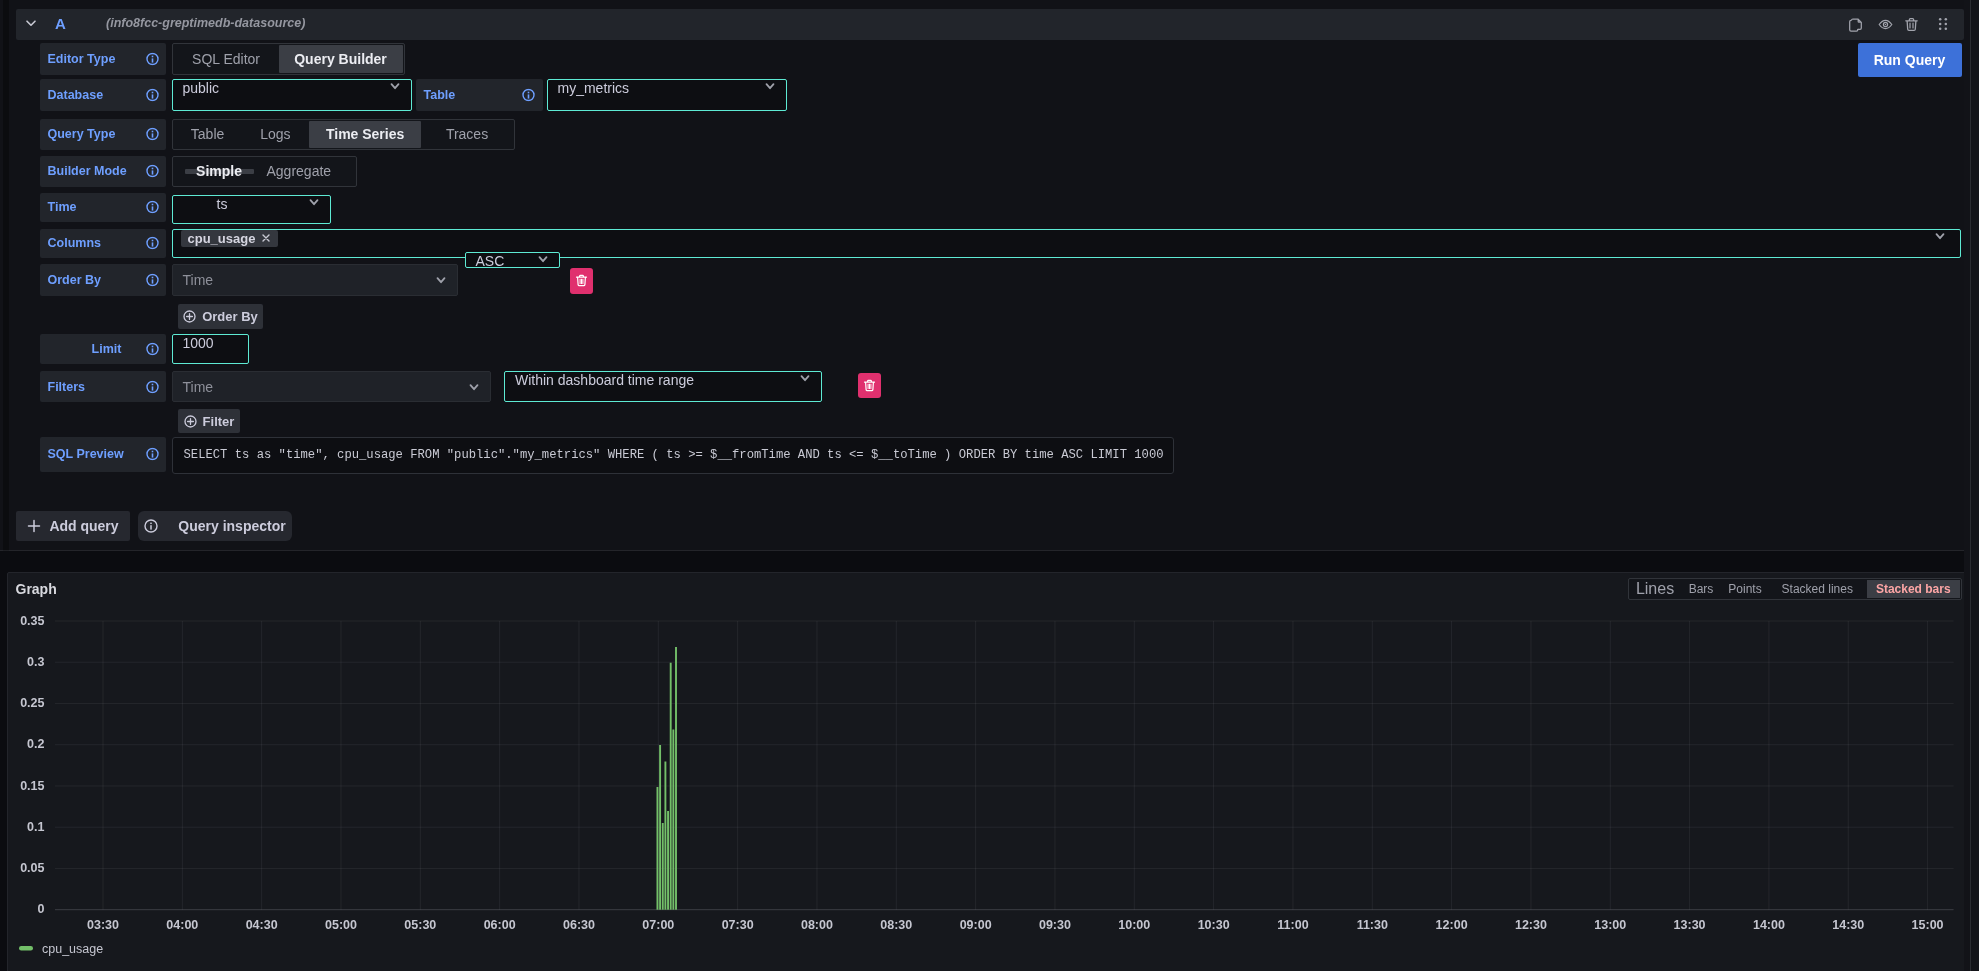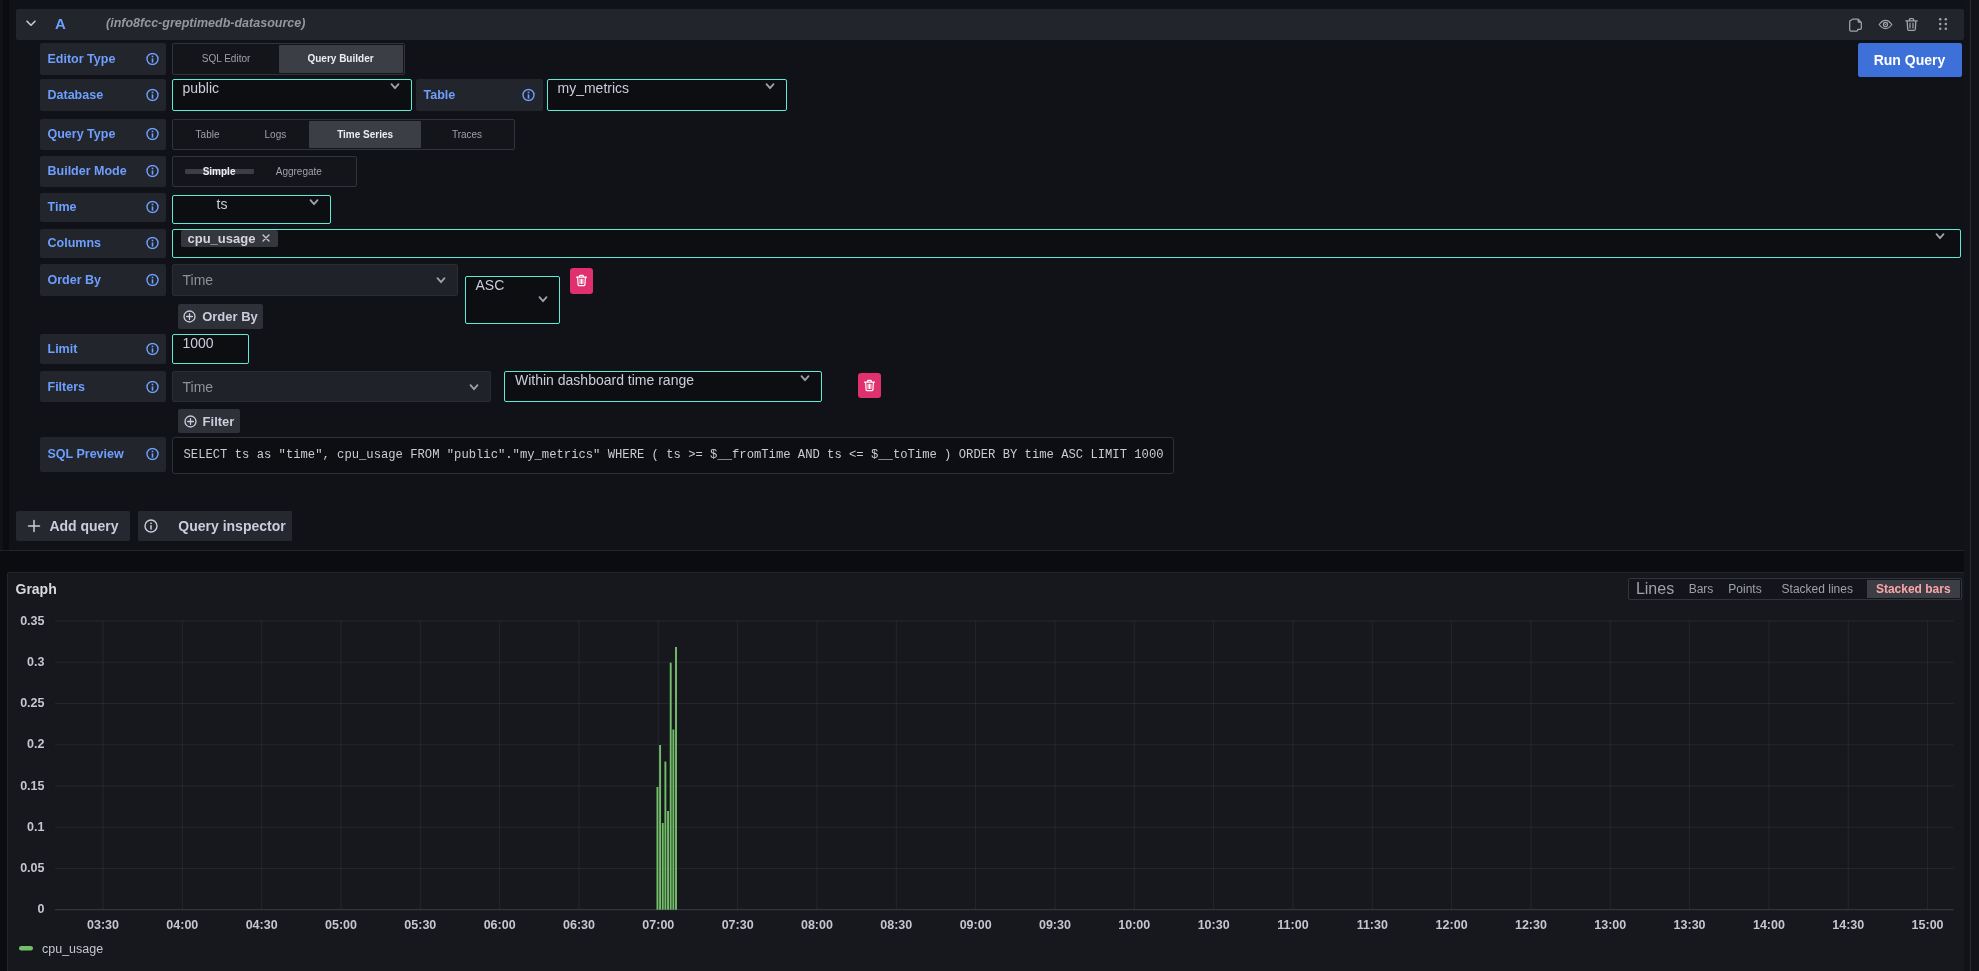--- a/index.html
+++ b/index.html
@@ -1,20 +1,20 @@
 <!DOCTYPE html>
 <html><head><meta charset="utf-8"><style>
 *{margin:0;padding:0;box-sizing:border-box;}
 html,body{width:1979px;height:971px;background:#111217;overflow:hidden;font-family:"Liberation Sans",sans-serif;}
 .abs{position:absolute;}
 .lbl{background:#22252b;color:#6e9fff;font-size:12.5px;font-weight:700;border-radius:2px;display:flex;align-items:center;padding-left:8px;}
 .sel{background:#0d0e12;border:1px solid #5eead4;border-radius:2px;color:#ccccdc;font-size:14px;display:flex;align-items:flex-start;padding:0 10px;}
 .dsel{background:#1f2228;border:1px solid #2a2d33;border-radius:2px;color:#8e909a;font-size:14px;display:flex;align-items:center;padding:0 10px;}
 .rgrp{background:#13151a;border:1px solid #31343a;border-radius:2px;display:flex;}
-.ritem{display:flex;align-items:center;justify-content:center;font-size:10px;color:#9fa1ab;height:100%;}
+.ritem{display:flex;align-items:center;justify-content:center;font-size:14px;color:#9fa1ab;height:100%;}
 .rsel{background:#3b3e45;color:#ecedf2;font-weight:700;border-radius:1px;}
 .chev{margin-left:auto;}
 .pbtn{background:#2e3138;border-radius:2px;color:#ccccdc;font-size:13px;font-weight:700;display:flex;align-items:center;justify-content:center;gap:6px;}
 .trash{background:#e0306e;border-radius:3px;display:flex;align-items:center;justify-content:center;}
 </style></head><body>
 <div class="abs " style="left:3px;top:0px;width:6px;height:551px;background:#0b0c0f;"></div>
 <div class="abs " style="left:16px;top:9px;width:1947.5px;height:31px;background:#22252b;border-radius:2px;"></div>
 <div class="abs" style="left:24px;top:16px;"><svg width="14" height="14" viewBox="0 0 14 14" style="">
       <path d="M3 5.2 L7 9.2 L11 5.2" fill="none" stroke="#c9cad4" stroke-width="1.6" stroke-linecap="round" stroke-linejoin="round"></path>
     </svg></div>
@@ -170,42 +170,42 @@
     </span>
   </div>
 <div class="abs dsel" style="left:171.5px;top:264px;width:286.5px;height:32px;">
     <span>Time</span>
     <span class="chev" style="display:flex;">
       <svg width="12" height="12" viewBox="0 0 12 12" style="">
         <path d="M2.5 4.2 L6.0 8.2 L9.5 4.2" fill="none" stroke="#9fa1ab" stroke-width="1.8" stroke-linecap="round" stroke-linejoin="round"></path>
       </svg>
     </span>
   </div>
-<div class="abs sel" style="left:464.5px;top:276px;width:95.5px;height:48px;flex-direction:column;">
+<div class="abs sel" style="left:464.5px;top:252px;width:95.5px;height:16px;">
     <span>ASC</span>
     <span class="chev" style="display:flex;">
       <svg width="12" height="12" viewBox="0 0 12 12" style="">
         <path d="M2.5 4.2 L6.0 8.2 L9.5 4.2" fill="none" stroke="#9fa1ab" stroke-width="1.8" stroke-linecap="round" stroke-linejoin="round"></path>
       </svg>
     </span>
   </div>
 <div class="abs trash" style="left:570px;top:268px;width:23px;height:25.5px;">
     <svg width="13" height="13" viewBox="0 0 13 13" style="">
       <path d="M1.5 3.2 H11.5 M4.6 3.2 V2.2 Q4.6 1.4 5.4 1.4 H7.6 Q8.4 1.4 8.4 2.2 V3.2 M2.6 3.2 L3.1 10.6 Q3.2 11.6 4.2 11.6 H8.8 Q9.8 11.6 9.9 10.6 L10.4 3.2" fill="none" stroke="#ffffff" stroke-width="1.2" stroke-linecap="round"></path>
       <path d="M5.1 5.2 V9.6 M6.5 5.2 V9.6 M7.9 5.2 V9.6" stroke="#ffffff" stroke-width="1.0" stroke-linecap="round"></path>
     </svg>
   </div>
 <div class="abs pbtn" style="left:178px;top:304px;width:85px;height:25px;">
     <svg width="13" height="13" viewBox="0 0 13 13" style="">
       <circle cx="6.5" cy="6.5" r="5.5" fill="none" stroke="#ccccdc" stroke-width="1.3"></circle>
       <path d="M3.6 6.5 H9.4 M6.5 3.6 V9.4" stroke="#ccccdc" stroke-width="1.3" stroke-linecap="round"></path>
     </svg>
     <span>Order By</span>
   </div>
-<div class="abs lbl" style="left:39.5px;top:334px;width:126px;height:30px;">
+<div class="abs lbl" style="left:39.5px;top:334px;width:126px;height:30px;justify-content:center;">
     <span>Limit</span>
     <span style="position:absolute;left:106px;top:50%;transform:translateY(-50%);display:flex;">
       <svg width="13" height="13" viewBox="0 0 13 13" style="">
         <circle cx="6.5" cy="6.5" r="5.5" fill="none" stroke="#6e9fff" stroke-width="1.4"></circle>
         <rect x="5.7" y="5.9" width="1.6" height="4.2" fill="#6e9fff"></rect>
         <rect x="5.7" y="3.2" width="1.6" height="1.6" fill="#6e9fff"></rect>
       </svg>
     </span>
   </div>
 <div class="abs sel" style="left:171.5px;top:334px;width:77px;height:30px;">
@@ -260,21 +260,21 @@
       </svg>
     </span>
   </div>
 <div class="abs " style="left:171.5px;top:436.5px;width:1002.5px;height:37.5px;background:#0d0e12;border:1px solid #2e3138;border-radius:3px;display:flex;align-items:center;padding:0 11px;color:#c9cad4;font-family:Liberation Mono,monospace;font-size:12.2px;white-space:pre;">SELECT ts as "time", cpu_usage FROM "public"."my_metrics" WHERE ( ts &gt;= $__fromTime AND ts &lt;= $__toTime ) ORDER BY time ASC LIMIT 1000</div>
 <div class="abs " style="left:16px;top:511px;width:114px;height:30px;background:#26282f;border-radius:2px;display:flex;align-items:center;justify-content:center;gap:8px;color:#ccccdc;font-size:14px;font-weight:700;">
     <svg width="14" height="14" viewBox="0 0 14 14" style="">
       <path d="M7 1.5 V12.5 M1.5 7 H12.5" stroke="#ccccdc" stroke-width="1.5" stroke-linecap="round"></path>
     </svg>
     <span>Add query</span>
   </div>
-<div class="abs " style="left:138px;top:511px;width:154px;height:30px;background:#26282f;border-radius:1px;display:flex;align-items:center;justify-content:center;gap:20px;color:#ccccdc;font-size:14px;font-weight:700;">
+<div class="abs " style="left:138px;top:511px;width:154px;height:30px;background:#26282f;border-radius:6px;display:flex;align-items:center;justify-content:center;gap:20px;color:#ccccdc;font-size:14px;font-weight:700;">
     <svg width="14" height="14" viewBox="0 0 14 14" style="">
       <circle cx="7.0" cy="7.0" r="6.0" fill="none" stroke="#ccccdc" stroke-width="1.4"></circle>
       <rect x="6.25" y="6.2" width="1.5" height="4.4" fill="#ccccdc"></rect>
       <rect x="6.25" y="3.6" width="1.5" height="1.5" fill="#ccccdc"></rect>
     </svg>
     <span>Query inspector</span>
   </div>
 <div class="abs " style="left:1857.5px;top:43px;width:104px;height:34px;background:#3d71d9;border-radius:2px;display:flex;align-items:center;justify-content:center;color:#fff;font-size:14px;font-weight:700;">Run Query</div>
 <div class="abs " style="left:0px;top:550px;width:1963.5px;height:1px;background:rgba(204,204,220,0.10);"></div>
 <div class="abs " style="left:0px;top:551px;width:1979px;height:420px;background:#0b0c10;"></div>

